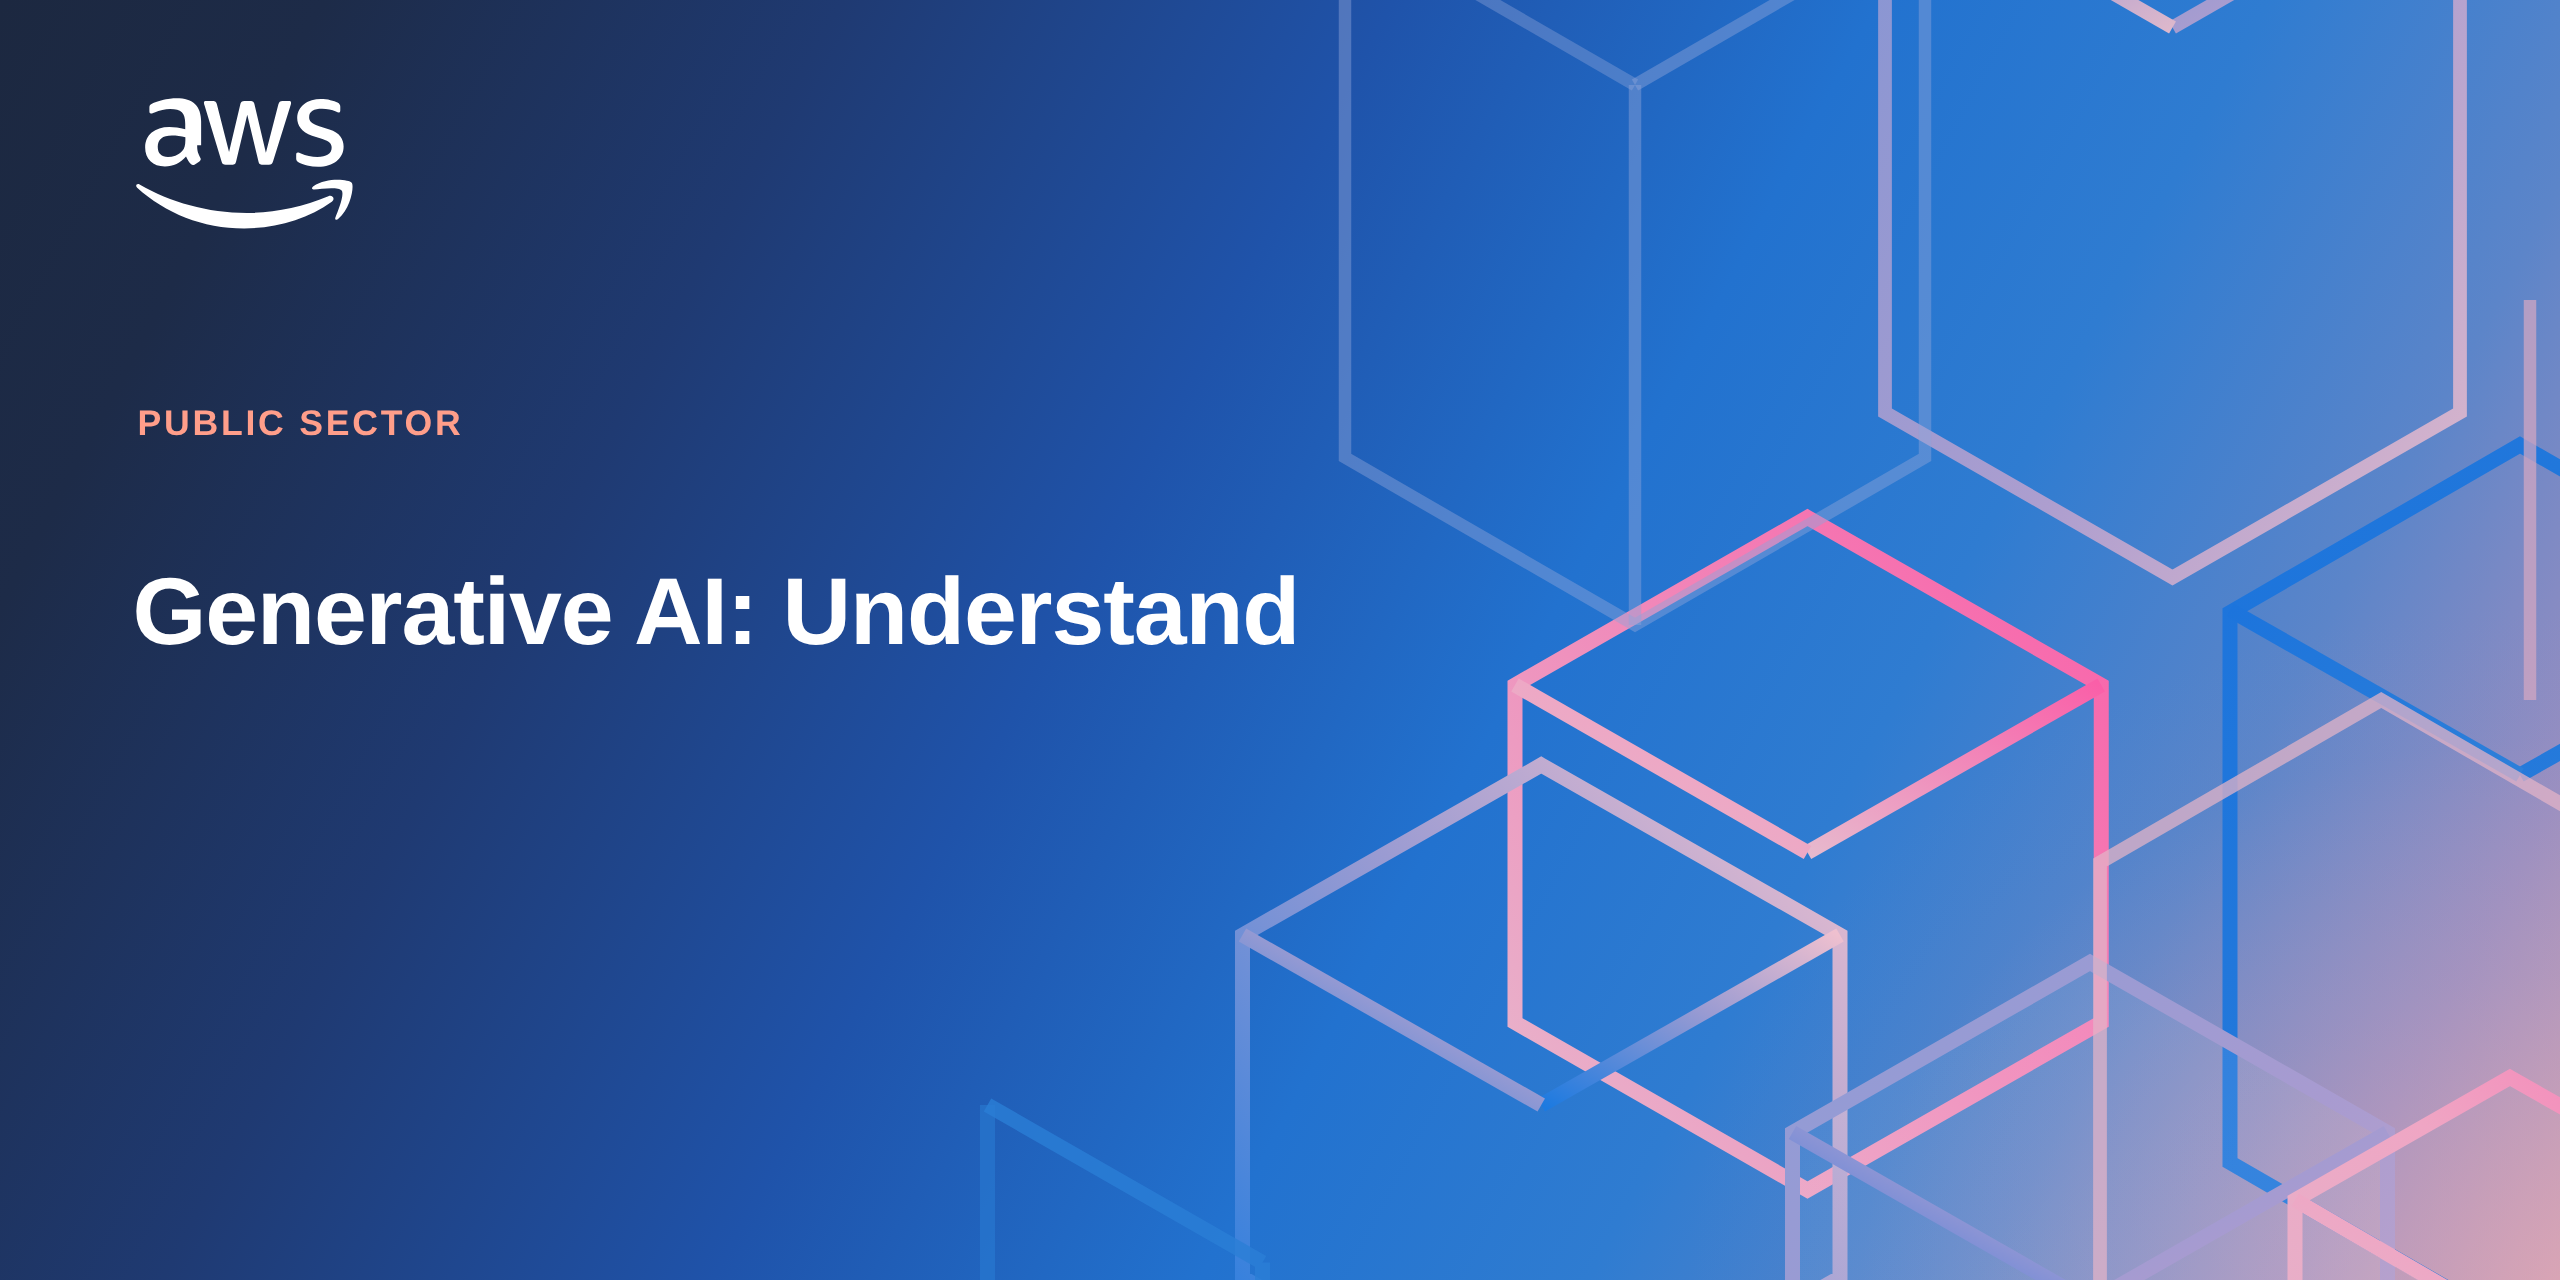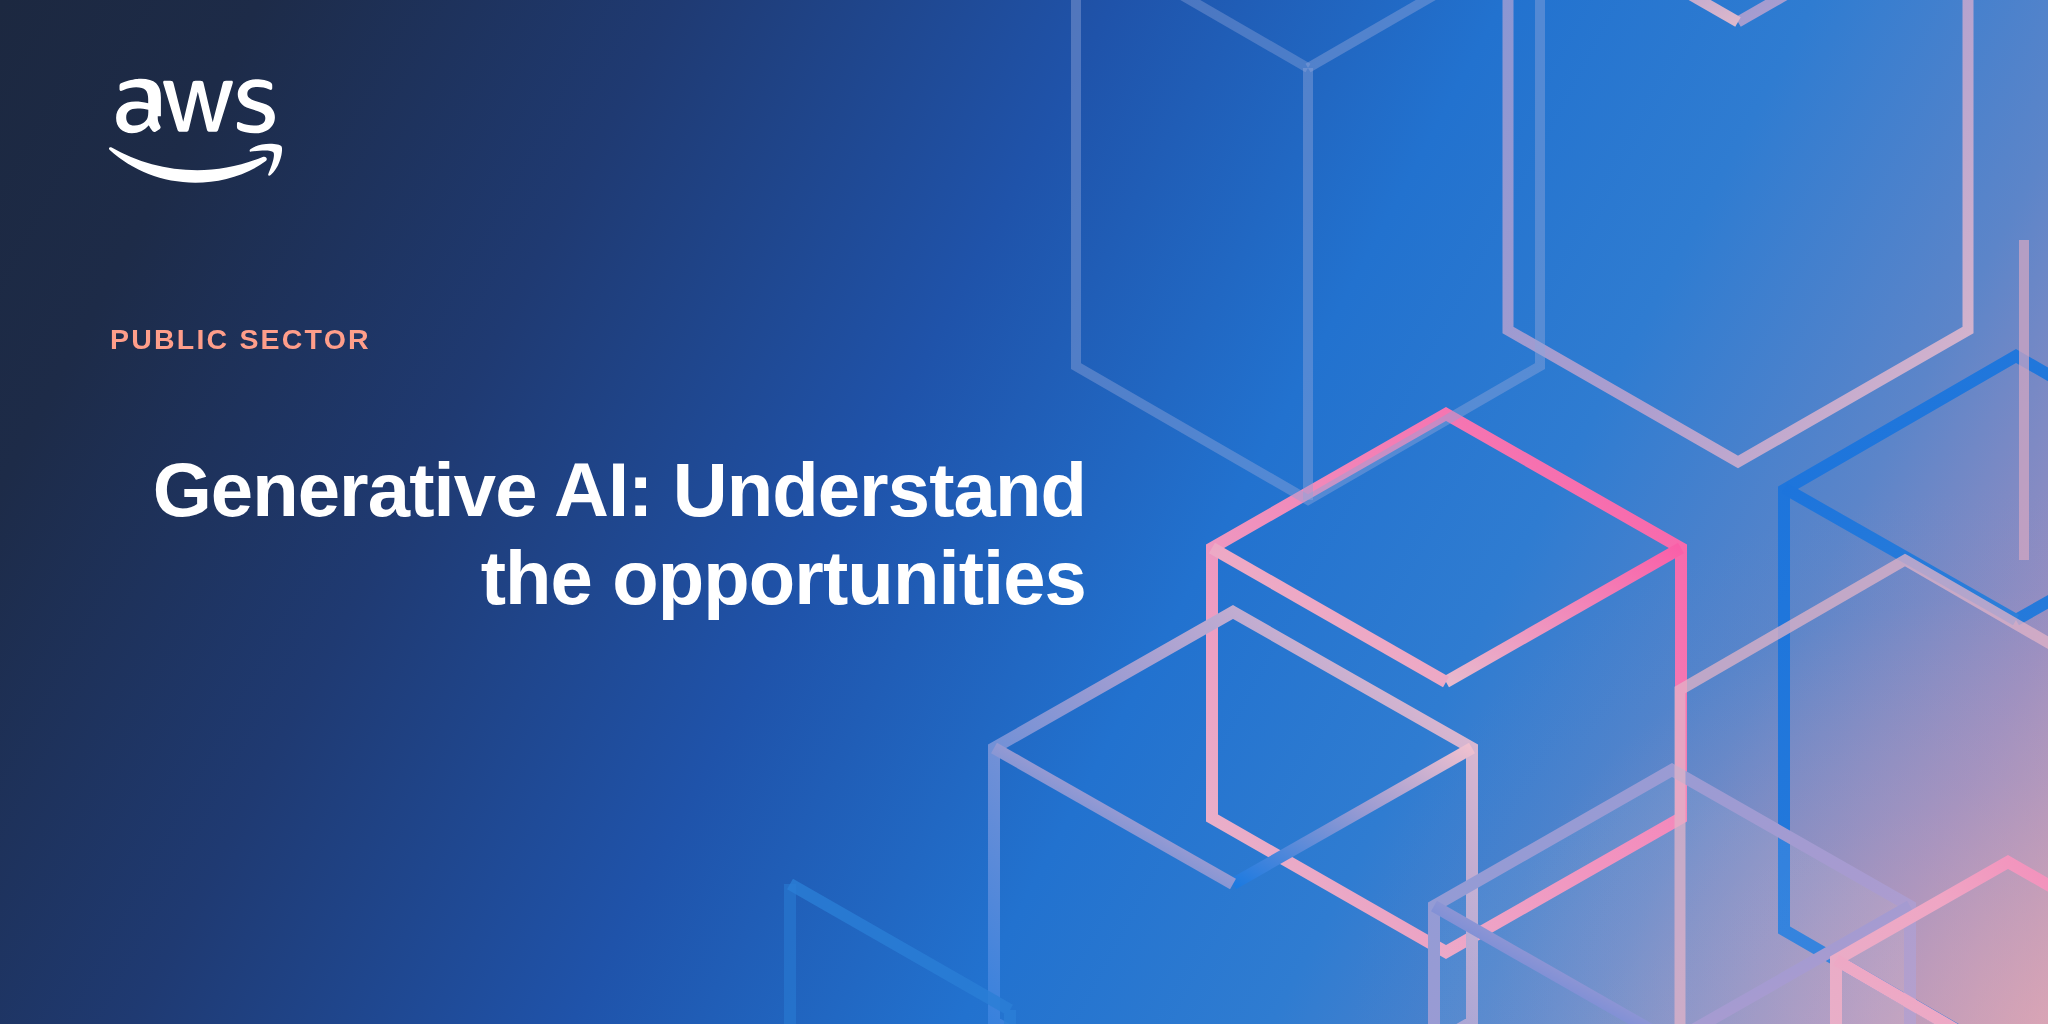--- a/index.html
+++ b/index.html
@@ -82,21 +82,21 @@
     position: absolute;
     left: 106px;
     top: 395px;
     width: 980px;
     font-size: 76px;
     font-weight: bold;
     line-height: 1.16;
     letter-spacing: -0.9px;
     color: #ffffff;
   }
-  .hl-line { display: block; white-space: nowrap; text-align: right; }
+  .hl-line { display: block; white-space: nowrap; }
 </style>
 </head>
 <body>
 
 <div id="stage">
 
   <div id="bg-gradient"></div>
   <div id="bg-gradient2"></div>
 
   <div id="cube-art">
@@ -199,17 +199,16 @@
           <path d="M273.5 143.7c-32.9 24.3-80.7 37.2-121.8 37.2-57.6 0-109.5-21.3-148.7-56.7-3.1-2.8-.3-6.6 3.4-4.4 42.4 24.6 94.7 39.5 148.8 39.5 36.5 0 76.6-7.6 113.5-23.2 5.5-2.5 10.2 3.6 4.8 7.6z" fill-rule="evenodd"></path>
           <path d="M287.2 128.1c-4.2-5.4-27.8-2.6-38.5-1.3-3.2.4-3.7-2.4-.8-4.5 18.8-13.2 49.7-9.4 53.3-5 3.6 4.5-1 35.4-18.6 50.2-2.7 2.3-5.3 1.1-4.1-1.9 4-9.9 12.9-32.2 8.7-37.5z" fill-rule="evenodd"></path>
         </g>
       </svg>
     </div>
 
     <div id="eyebrow">PUBLIC SECTOR</div>
 
     <h1 id="headline">
       <span class="hl-line">Generative AI: Understand</span>
-      <span class="hl-line">the opportunities</span>
     </h1>
 
   </div>
 </div>
 
 </body></html>

